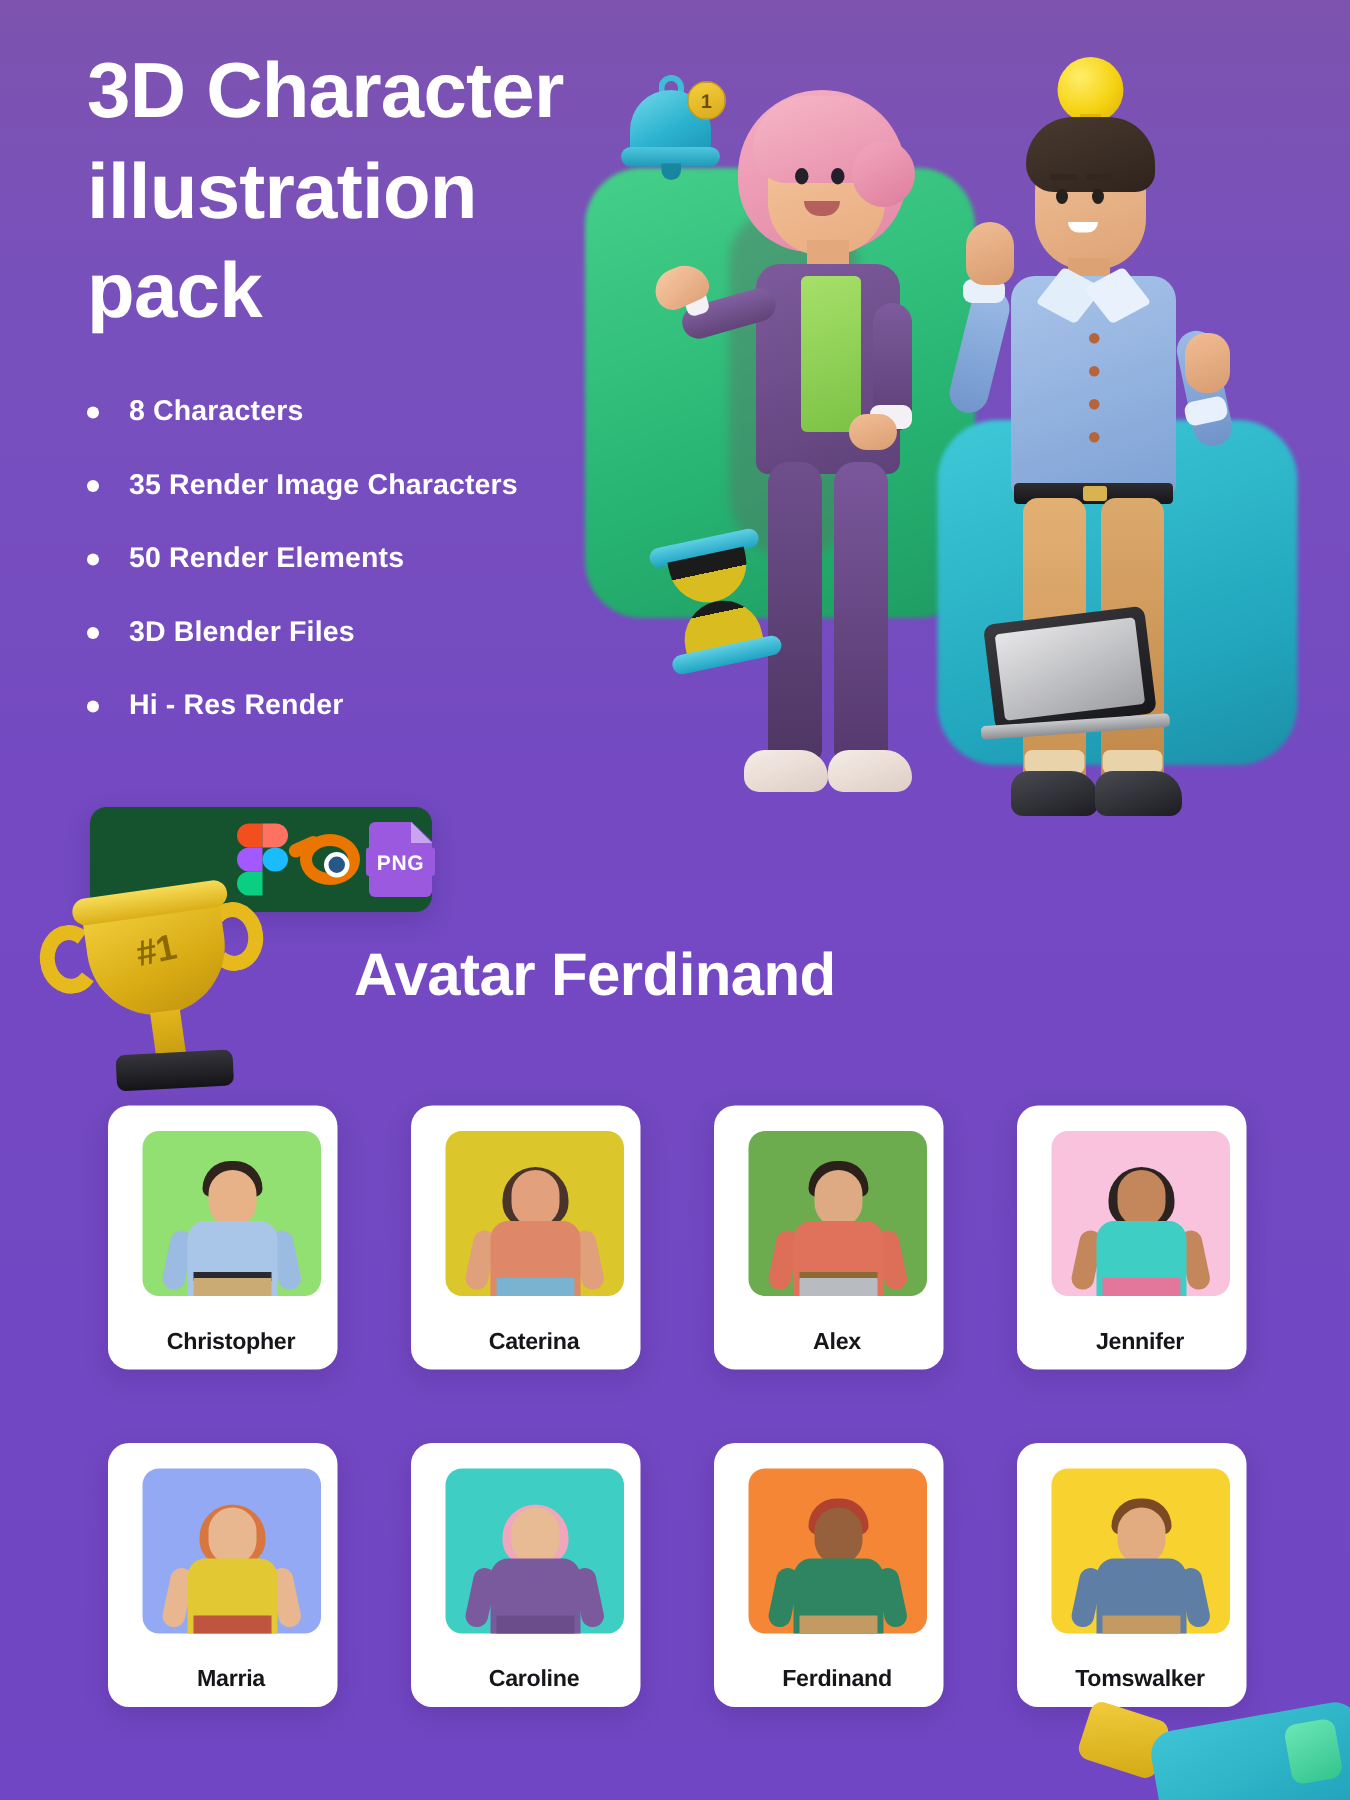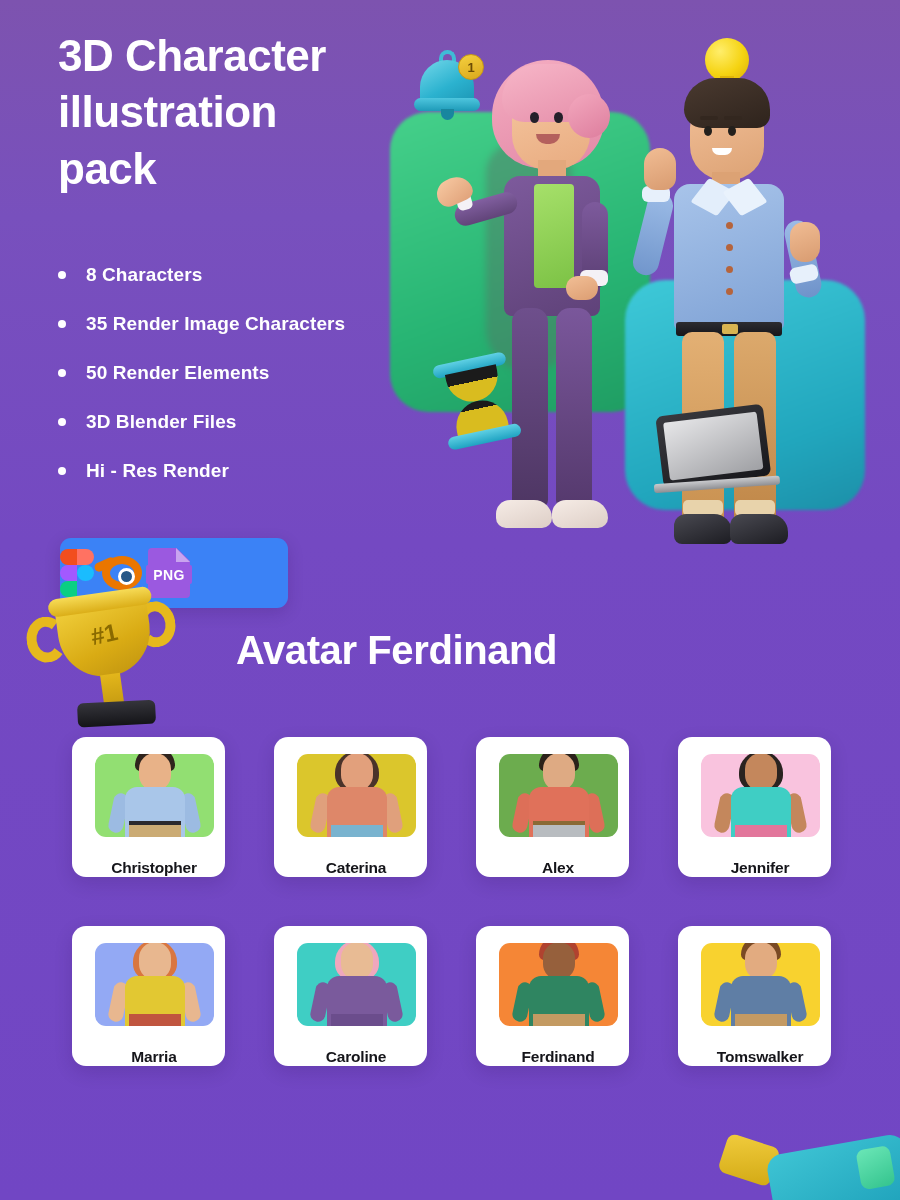--- a/index.html
+++ b/index.html
@@ -175,35 +175,35 @@
     background:linear-gradient(160deg,#e6e6e8,#9fa0a4);
   }
   .laptop .base {
     position:absolute; left:-10px; top:70px; width:126px; height:9px;
     background:linear-gradient(180deg,#c9cacd,#8d8e92); border-radius:3px; transform:rotate(3deg);
   }
 
   
   .title {
     position:absolute; left:58px; top:28px; width:400px;
-    color:#ffffff; font-size:44px; font-weight:bold; line-height:1.28; letter-spacing:-.5px;
+    color:#ffffff; font-size:52px; font-weight:bold; line-height:1.28; letter-spacing:-.5px;
   }
   .features { position:absolute; left:58px; top:250px; width:420px; }
   .feature { display:flex; align-items:center; height:49px; }
   .feature .dot {
     width:8px; height:8px; border-radius:50%; background:#ffffff;
     margin-right:20px; flex:0 0 auto;
   }
   .feature .txt { color:#ffffff; font-size:19px; font-weight:bold; letter-spacing:.1px; }
 
   
   .formats {
     position:absolute; left:60px; top:538px; width:228px; height:70px;
-    background:#3b82f6; border-radius:11px;
-    display:flex; align-items:center; justify-content:flex-start;
+    background:#14532d; border-radius:11px;
+    display:flex; align-items:center; justify-content:flex-end;
     box-shadow:0 5px 16px rgba(40,10,70,.18);
   }
   .fig { position:relative; width:34px; height:48px; }
   .fig i { position:absolute; display:block; width:17px; height:16px; }
   .fig .f1 { left:0;   top:0;  background:#f24e1e; border-radius:8px 0 0 8px; }
   .fig .f2 { left:17px; top:0;  background:#ff7262; border-radius:0 8px 8px 0; }
   .fig .f3 { left:0;   top:16px; background:#a259ff; border-radius:8px 0 0 8px; }
   .fig .f4 { left:17px; top:16px; background:#1abcfe; border-radius:50%; }
   .fig .f5 { left:0;   top:32px; background:#0acf83; border-radius:8px 0 0 8px; }
   .blender { position:relative; width:54px; height:46px; }
@@ -269,21 +269,21 @@
     position:absolute; left:236px; top:628px;
     color:#ffffff; font-size:40px; font-weight:bold; letter-spacing:-.4px;
   }
 
   
   .grid {
     position:absolute; left:72px; top:737px; width:758px;
     display:grid; grid-template-columns:repeat(4,153px); gap:49px 49px;
   }
   .card {
-    width:153px; height:140px; background:#ffffff; border-radius:14px;
+    width:153px; height:176px; background:#ffffff; border-radius:14px;
     padding:17px 6px 0 17px;
     box-shadow:0 6px 18px rgba(40,10,70,.16);
     display:flex; flex-direction:column; align-items:center;
   }
   .thumb { width:119px; height:110px; border-radius:11px; position:relative; overflow:hidden; }
   .card .name {
     margin-top:22px; color:#15151a; font-size:15.5px; font-weight:bold; text-align:center;
     letter-spacing:-.2px;
   }
 

